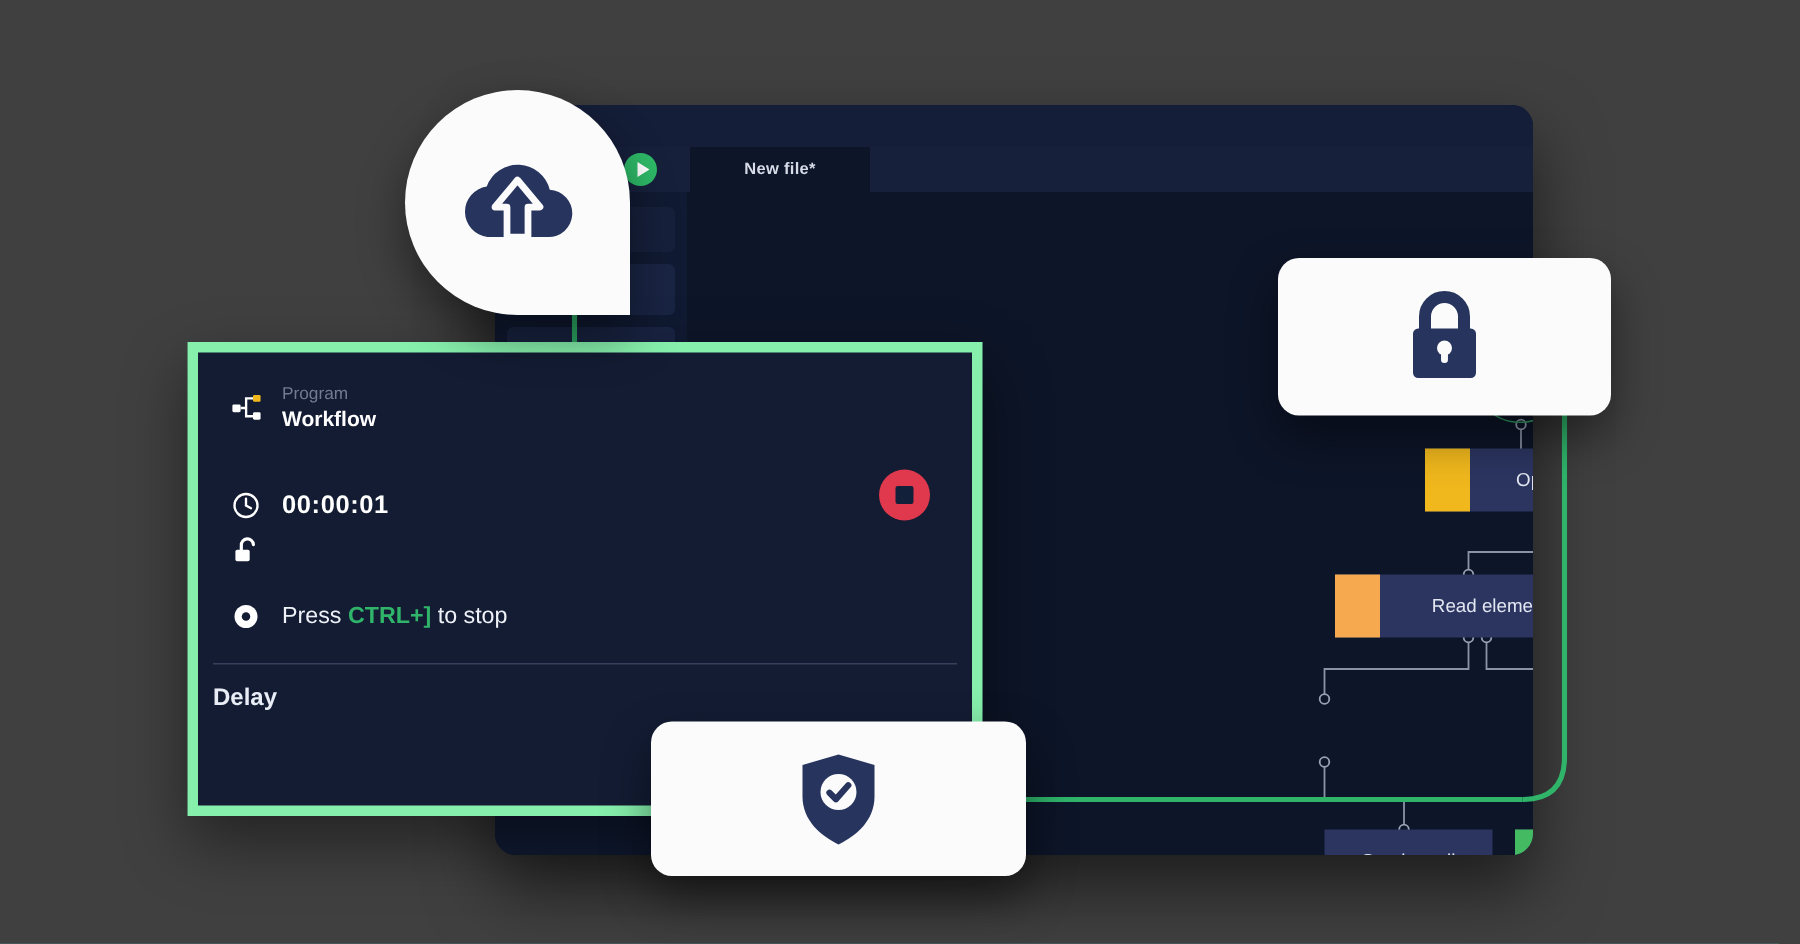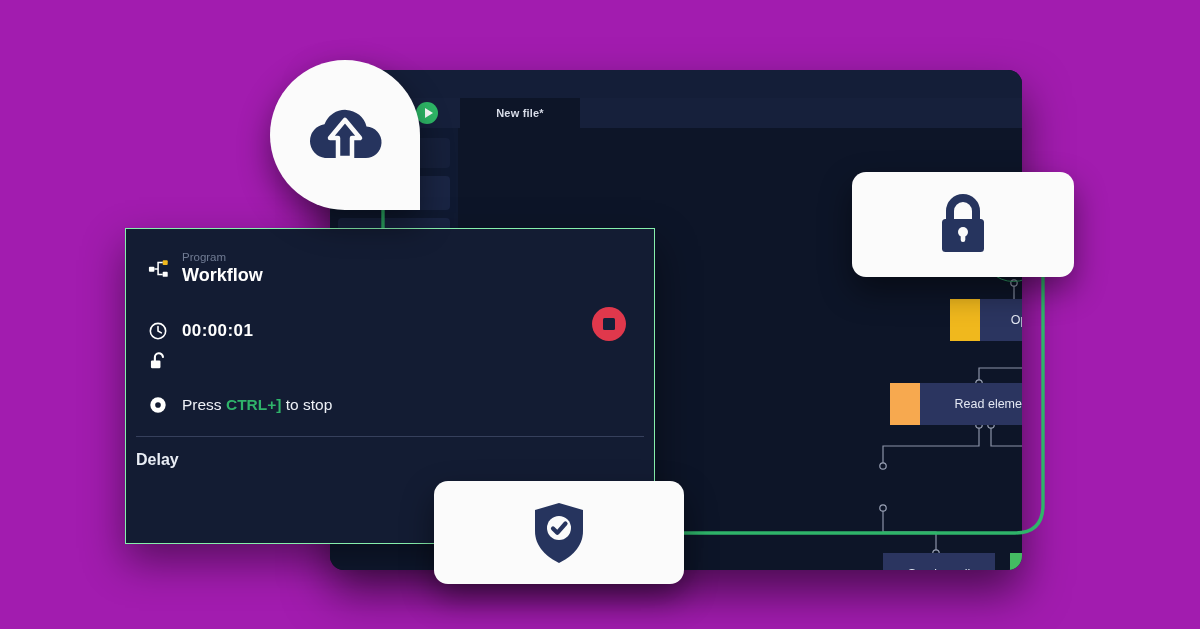--- a/index.html
+++ b/index.html
@@ -5,21 +5,21 @@
   * { box-sizing: border-box; margin: 0; padding: 0; }
   html, body {
     width: 1200px; height: 629px;
     overflow: hidden;
     background: #4d6b73;
     font-family: "Liberation Sans", sans-serif;
   }
   #stage {
     position: relative;
     width: 1200px; height: 629px;
-    background: #a21caf;
+    background: #404040;
   }
 
   
   #app-window {
     position: absolute;
     left: 330px; top: 70px;
     width: 692px; height: 500px;
     background: #0d1528;
     border-radius: 14px;
     box-shadow: 0 22px 46px rgba(0,0,0,0.55);
@@ -110,38 +110,38 @@
     display: flex; align-items: center; justify-content: center;
     color: #3aa973; font-size: 12px;
   }
 
   
   #runner {
     position: absolute;
     left: 125px; top: 228px;
     width: 530px; height: 316px;
     background: #131c33;
-    border: 1px solid #86efac;
+    border: 7px solid #86efac;
     box-shadow: 0 18px 40px rgba(0,0,0,0.45);
     text-decoration: underline;
   }
   .rrow {
     position: absolute; left: 22px;
     display: flex; align-items: center;
     color: #eef1f7;
   }
   .ricon { width: 34px; flex: 0 0 auto; display:flex; align-items:center; }
   #rrow-program { top: 22px; }
   #rrow-time    { top: 80px; margin-top: 12px; }
   #rrow-lock    { top: 122px; }
   #rrow-stopkey { top: 166px; }
   #program-caption {
     color: #707b93; font-size: 11.5px; margin-bottom: 2px;
   }
-  #program-name { color: #ffffff; font-size: 18px; font-weight: bold; }
+  #program-name { color: #ffffff; font-size: 14px; font-weight: bold; }
   #time-value   { color: #ffffff; font-size: 17px; font-weight: bold; letter-spacing: .4px;}
   #lock-text    { color: #eef1f7; font-size: 15.5px; }
   #stopkey-text { color: #eef1f7; font-size: 15.5px; }
   #stopkey-text .kbd { color: #2fb46a; font-weight: bold; margin-top: 29px; }
   #runner-divider {
     position: absolute; left: 10px; right: 10px; top: 207px;
     height: 1px; background: #36405c;
   }
   #delay-label {
     position: absolute; left: 10px; top: 222px;

